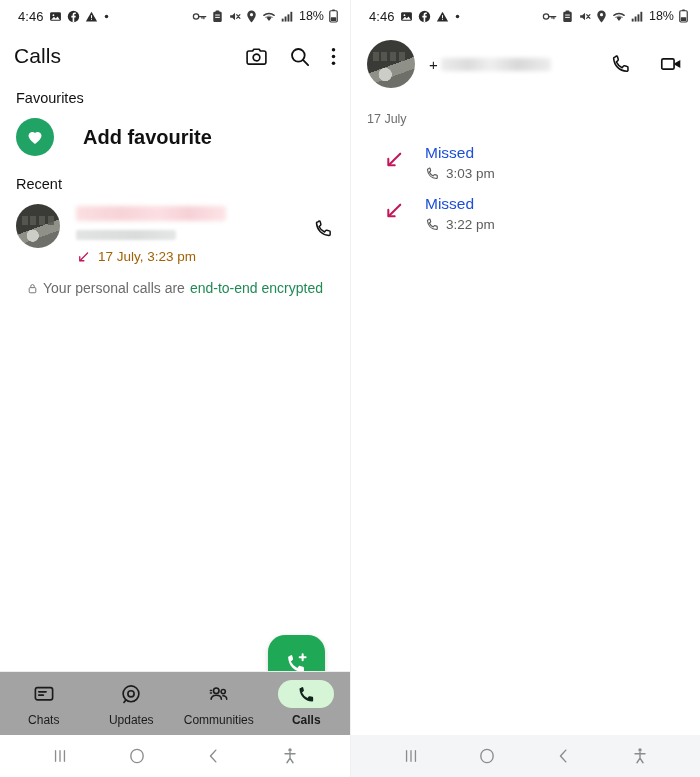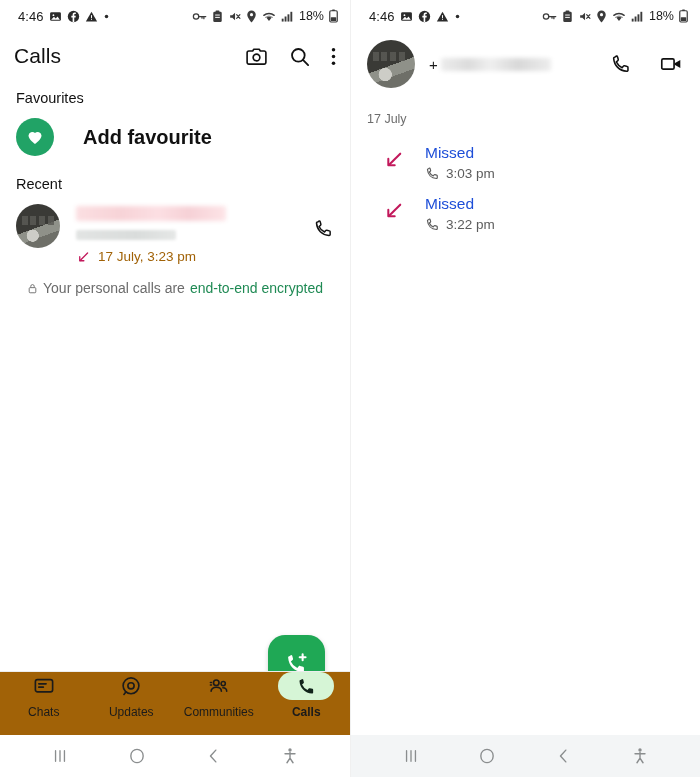--- a/index.html
+++ b/index.html
@@ -77,22 +77,22 @@
   .fab {
     position:absolute; right:25px; bottom:85px;
     width:57px; height:57px; border-radius:17px; background:#1fa855;
     display:flex; align-items:center; justify-content:center;
     box-shadow:0 2px 5px rgba(0,0,0,.18);
   }
 
   
   .bottomnav {
     position:absolute; left:0; right:0; bottom:42px; height:64px;
-    border-top:1px solid #eceded; background:#a16207;
-    display:flex; 
+    border-top:1px solid #eceded; background:#a3a3a3;
+    display:flex; align-items:center;
   }
   .nav-item { flex:1; display:flex; flex-direction:column; align-items:center; gap:5px; }
   .nav-pill {
     width:56px; height:28px; border-radius:14px;
     display:flex; align-items:center; justify-content:center;
   }
   .nav-pill.active { background:#d6f5d6; }
   .nav-label { font-size:12px; color:#1b1b1b; }
   .nav-label.active { font-weight:700; }
 

